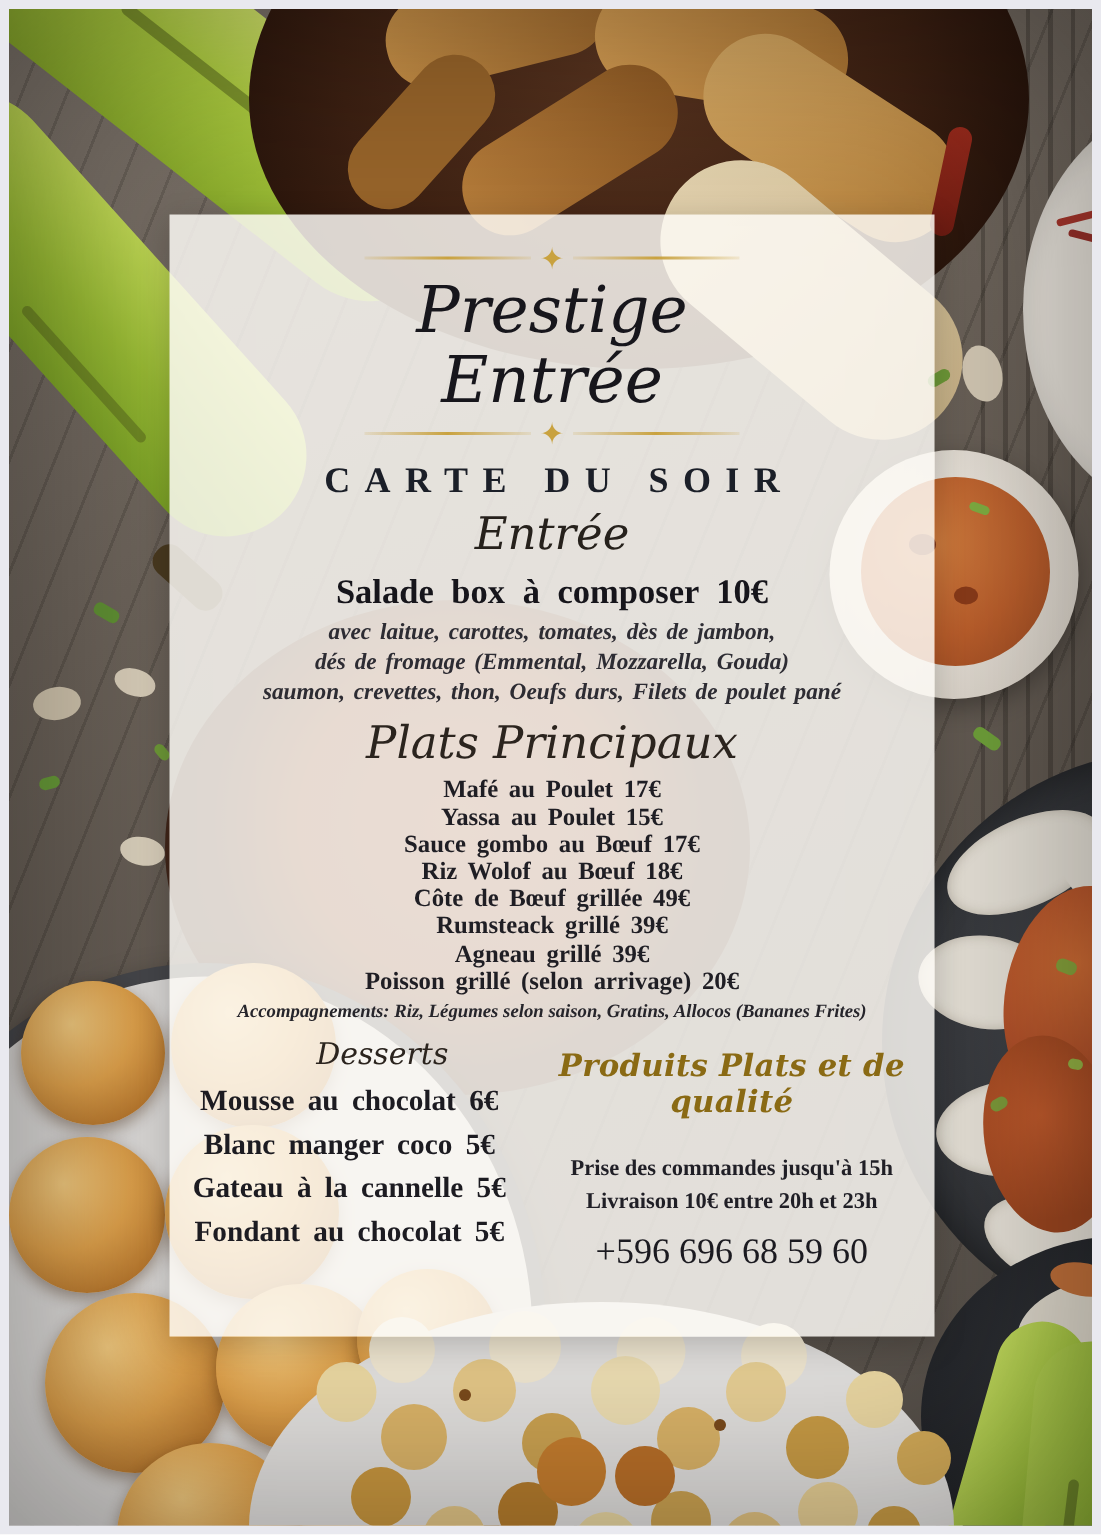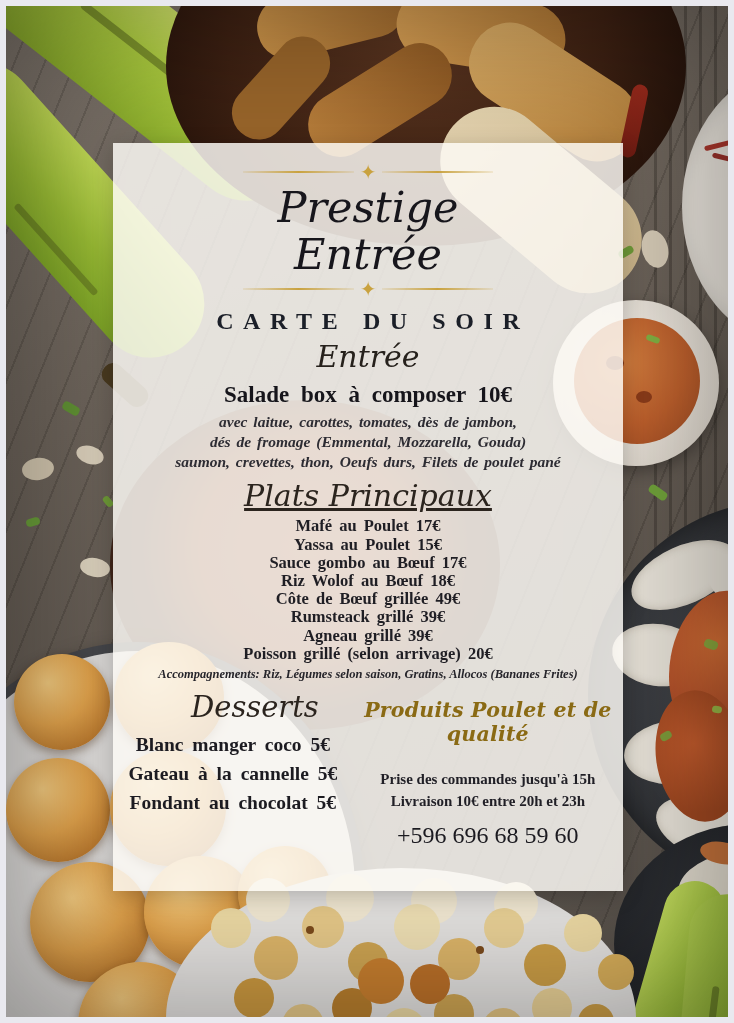--- a/index.html
+++ b/index.html
@@ -21,27 +21,27 @@
   .script{font-family:"DejaVu Serif",serif;font-style:italic;}
   .orn{display:flex;align-items:center;justify-content:center;width:250px;margin:18px auto 0;height:22px;}
   .orn .bar{flex:1;height:2px;background:linear-gradient(90deg,rgba(201,162,63,.15),#c9a23f,rgba(201,162,63,.15));}
   .orn .star{color:#c9a23f;font-size:20px;line-height:1;padding:0 6px;font-family:"DejaVu Sans",sans-serif;}
   .orn.bottom{margin-top:2px;}
   .brand{font-size:43px;line-height:1.04;color:#17161c;font-weight:500;margin-top:2px;}
   .subtitle{margin-top:8px;font-size:24px;font-weight:700;letter-spacing:.40em;padding-left:.40em;color:#1b1f28;font-family:"Liberation Serif",serif;}
   .h-entree{font-size:30px;margin-top:4px;color:#26211c;}
   .dish-title{margin-top:8px;font-size:23px;font-weight:700;word-spacing:6px;color:#16151b;}
   .desc{margin-top:4px;font-size:15.5px;line-height:20px;font-weight:700;font-style:italic;color:#2d2c33;word-spacing:2px;}
-  .h-plats{font-size:30px;margin-top:6px;color:#2b241e;text-decoration:underline;}
+  .h-plats{font-size:30px;margin-top:6px;color:#2b241e;}
   .plats{margin-top:4px;font-size:16.5px;line-height:18.2px;font-weight:700;word-spacing:3px;color:#1f1e24;}
   .note{margin-top:4px;font-size:12.5px;font-weight:700;font-style:italic;color:#26252b;}
   .bottom{display:flex;margin-top:8px;}
   .col-l{width:47%;}
   .col-r{width:53%;}
-  .h-desserts{font-size:29px;color:#2b241e;padding-left:44px;}
+  .h-desserts{font-size:20px;color:#2b241e;padding-left:44px;}
   .desserts{margin-top:6px;font-size:19.5px;line-height:29px;font-weight:700;word-spacing:4px;color:#1c1b21;}
   .tagline{font-size:20.5px;font-weight:700;color:#8a6a14;margin-top:8px;letter-spacing:.2px;}
   .infolines{margin-top:22px;font-size:15px;line-height:22px;font-weight:700;color:#201f26;}
   .phone{margin-top:10px;font-size:24px;font-weight:400;color:#1b1a20;letter-spacing:0;}
 </style>
 </head>
 <body>
 
 <div class="stage">
 
@@ -187,27 +187,28 @@
       <div>Rumsteack grillé 39€</div>
       <div>Agneau grillé 39€</div>
       <div>Poisson grillé (selon arrivage) 20€</div>
     </div>
     <div class="note">Accompagnements: Riz, Légumes selon saison, Gratins, Allocos (Bananes Frites)</div>
 
     <div class="bottom">
       <div class="col-l">
         <div class="h-desserts script">Desserts</div>
         <div class="desserts">
+          <div>Mousse au chocolat 6€</div>
           <div>Blanc manger coco 5€</div>
           <div>Gateau à la cannelle 5€</div>
           <div>Fondant au chocolat 5€</div>
         </div>
       </div>
       <div class="col-r">
-        <div class="tagline script">Produits Poulet et de qualité</div>
+        <div class="tagline script">Produits Plats et de qualité</div>
         <div class="infolines">
           <div>Prise des commandes jusqu'à 15h</div>
           <div>Livraison 10€ entre 20h et 23h</div>
         </div>
         <div class="phone">+596 696 68 59 60</div>
       </div>
     </div>
 
   </div>
 </div>

